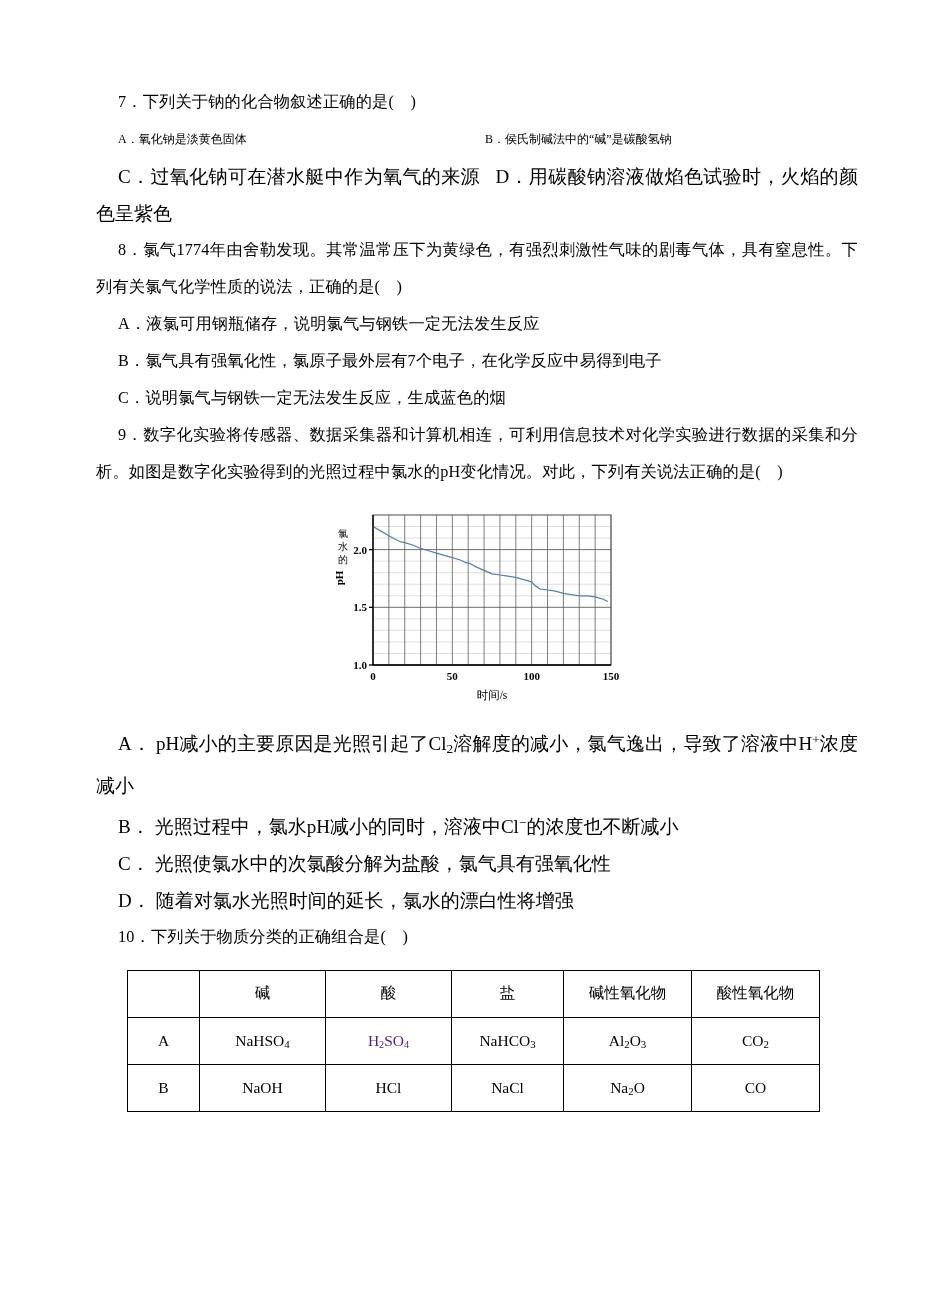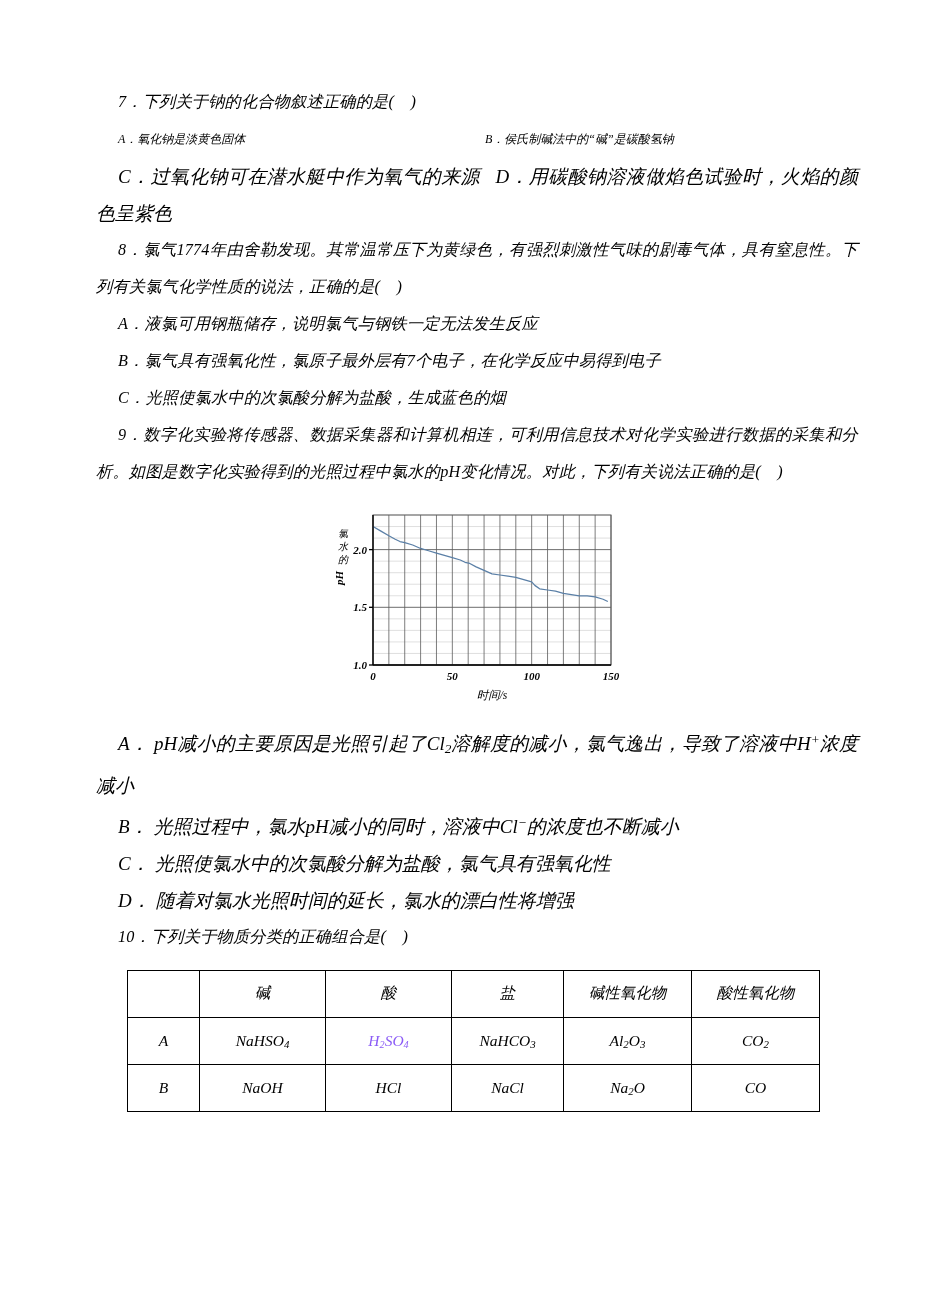--- a/index.html
+++ b/index.html
@@ -19,21 +19,20 @@
     position: absolute;
     left: 0; top: 0;
     width: 950px;
     height: 1316px;
   }
   .content {
     position: absolute;
     left: 96px;
     top: 84px;
     width: 762px;
-    font-style: italic;
   }
 
   
   .q, .opt {
     font-size: 16.2px;
     line-height: 37px;
     text-align: justify;
     text-justify: inter-ideograph;
     margin: 0;
     letter-spacing: 0.2px;
@@ -104,21 +103,21 @@
     height: 46px;
     padding: 0 2px;
   }
   table.cls col.c0 { width: 72px; }
   table.cls col.c1 { width: 126px; }
   table.cls col.c2 { width: 126px; }
   table.cls col.c3 { width: 112px; }
   table.cls col.c4 { width: 128px; }
   table.cls col.c5 { width: 128px; }
   td.faint {
-    color: #8b5cf6;
+    color: #4c1d95;
     font-size: 13px;
   }
   td.faint sub { font-size: 0.66em; }
 </style>
 </head>
 <body>
 
 <div class="page">
   <div class="content">
 
@@ -131,21 +130,21 @@
       <span class="col-b">B．侯氏制碱法中的“碱”是碳酸氢钠</span>
     </div>
 
     <div class="opt-wrap"><span>C．过氧化钠可在潜水艇中作为氧气的来源</span>&nbsp;&nbsp;&nbsp;<span>D．用碳酸钠溶液做焰色试验时，火焰的颜色呈紫色</span></div>
 
     <div class="q">
       <span>8．</span><span>氯气1774年由舍勒发现。其常温常压下为黄绿色，有强烈刺激性气味的剧毒气体，具有窒息性。下列有关氯气化学性质的说法，正确的是(　)</span>
     </div>
     <div class="opt">A．液氯可用钢瓶储存，说明氯气与钢铁一定无法发生反应</div>
     <div class="opt">B．氯气具有强氧化性，氯原子最外层有7个电子，在化学反应中易得到电子</div>
-    <div class="opt">C．光照使氯水中的次氯酸分解为盐酸，生成蓝色的烟</div>
+    <div class="opt">C．说明氯气与钢铁一定无法发生反应，生成蓝色的烟</div>
 
     <div class="q">
       <span>9．</span><span>数字化实验将传感器、数据采集器和计算机相连，可利用信息技术对化学实验进行数据的采集和分析。如图是数字化实验得到的光照过程中氯水的pH变化情况。对此，下列有关说法正确的是(　)</span>
     </div>
 
     <div class="figure">
       <div class="chart-box">
         <svg class="chart-svg" id="chart-svg" width="300" height="205" viewBox="0 0 300 205">
             <rect x="52" y="10" width="238" height="150" fill="#ffffff"></rect>
             <line x1="52" y1="160" x2="290" y2="160" stroke="#5c5c5c" stroke-width="0.9"></line>

